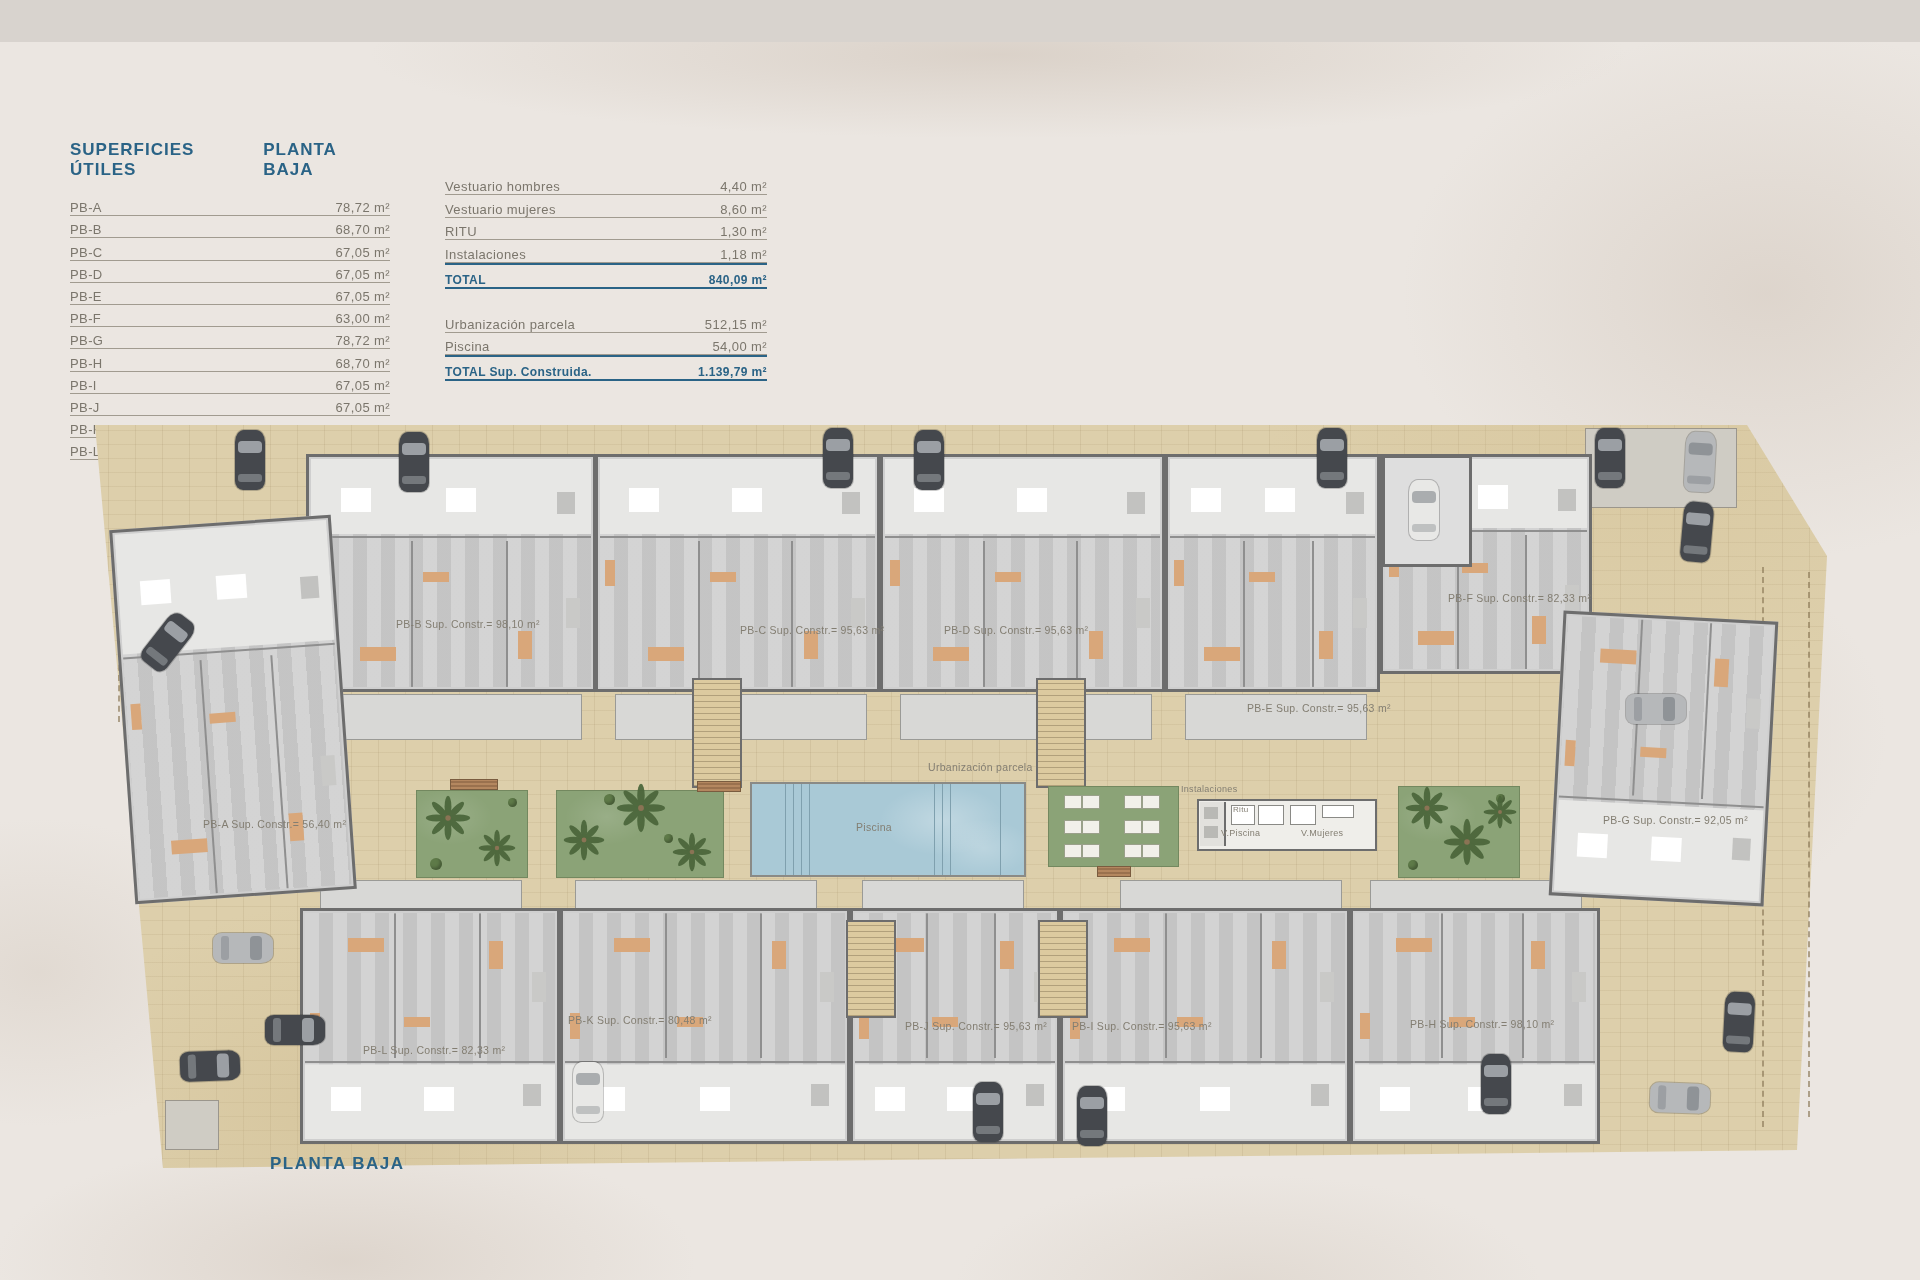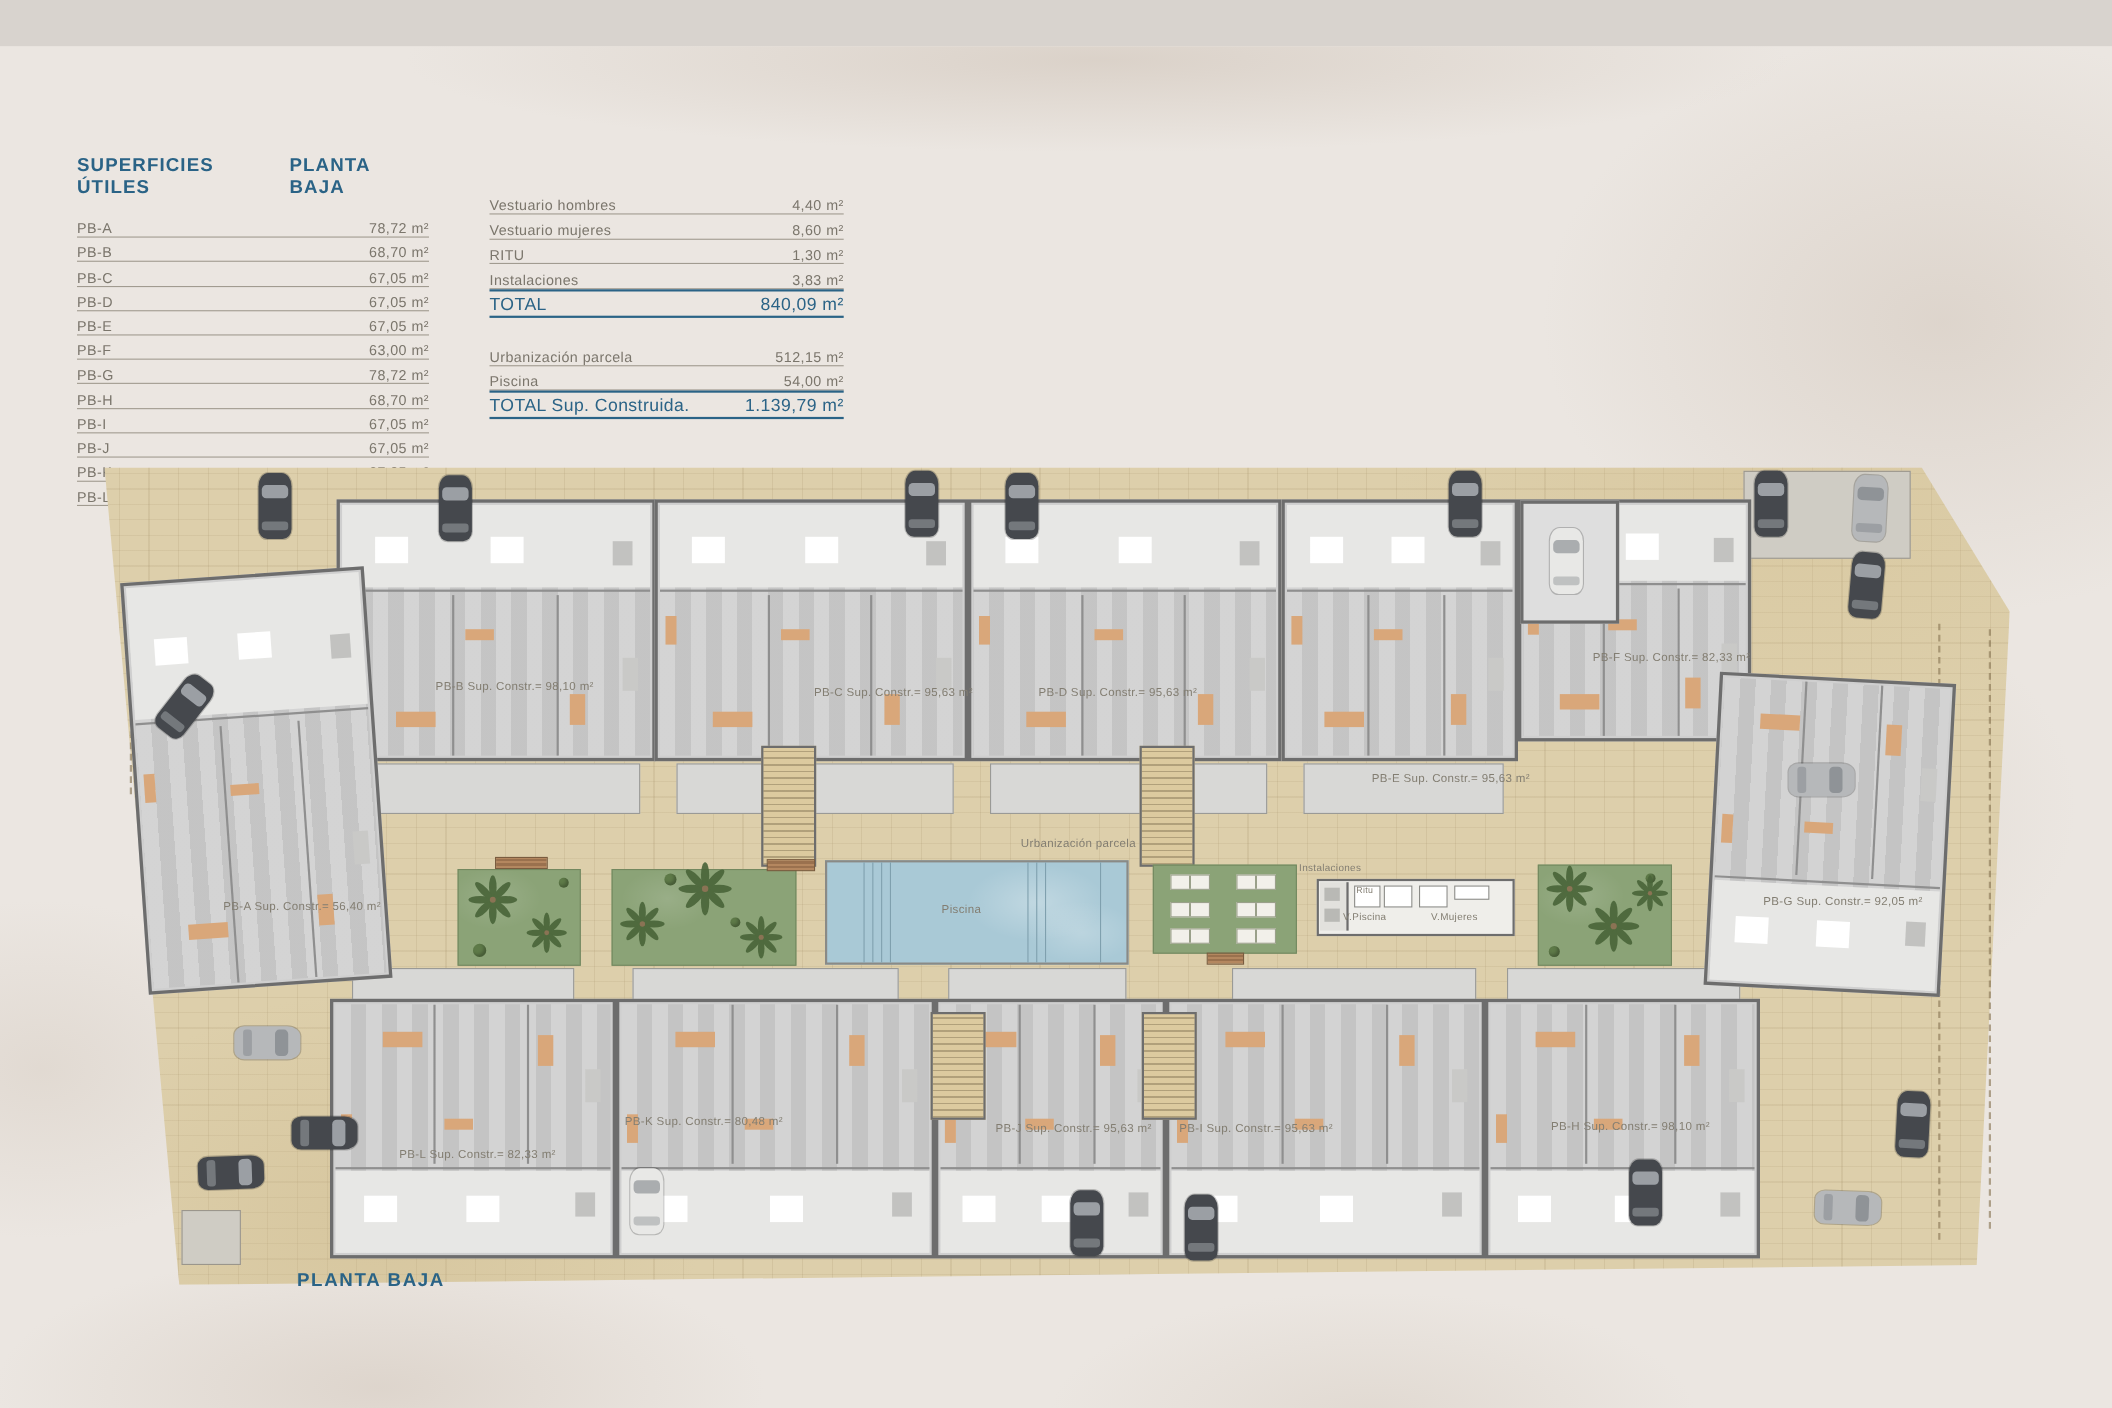--- a/index.html
+++ b/index.html
@@ -24,21 +24,21 @@
   .legend{position:absolute;left:70px;top:98px;width:320px;}
   .lhead{display:flex;justify-content:space-between;font-size:17px;font-weight:bold;
     color:var(--accent);letter-spacing:1px;margin-bottom:14px;}
   .lrow{display:flex;justify-content:space-between;align-items:flex-end;height:21.2px;
     border-bottom:1px solid var(--tline);font-size:13px;color:var(--ttext);letter-spacing:.4px;}
   .summary{position:absolute;left:445px;top:131px;width:322px;}
   .srow{display:flex;justify-content:space-between;align-items:flex-end;height:21.4px;
     border-bottom:1px solid var(--tline);font-size:13px;color:var(--ttext);letter-spacing:.4px;}
   .trow{display:flex;justify-content:space-between;align-items:flex-end;height:22px;
     border-top:2px solid var(--accent);border-bottom:2.5px solid var(--accent);
-    font-size:16px;font-weight:normal;color:var(--accent);letter-spacing:.4px;}
+    font-size:12px;font-weight:bold;color:var(--accent);letter-spacing:.4px;}
   .sgap{height:22px;}
   .plan-title{position:absolute;left:270px;top:1112px;font-size:17px;font-weight:bold;
     color:var(--accent);letter-spacing:1.5px;}
 
   
   .site{position:absolute;inset:0;
     clip-path:polygon(95px 383px,1747px 383px,1827px 514px,1797px 1108px,163px 1126px);
     background:
       radial-gradient(420px 300px at 18% 85%, rgba(205,185,140,.4), transparent 70%),
       radial-gradient(520px 340px at 85% 32%, rgba(210,190,145,.35), transparent 70%),
@@ -203,21 +203,21 @@
     <div class="srow">
         <span>Vestuario mujeres</span>
         <span>8,60 m²</span>
       </div>
     <div class="srow">
         <span>RITU</span>
         <span>1,30 m²</span>
       </div>
     <div class="srow">
         <span>Instalaciones</span>
-        <span>3,83 m²</span>
+        <span>1,18 m²</span>
       </div>
     <div class="trow">
         <span>TOTAL</span>
         <span>840,09 m²</span>
       </div>
     <div class="sgap"></div>
     <div class="srow">
         <span>Urbanización parcela</span>
         <span>512,15 m²</span>
       </div>

